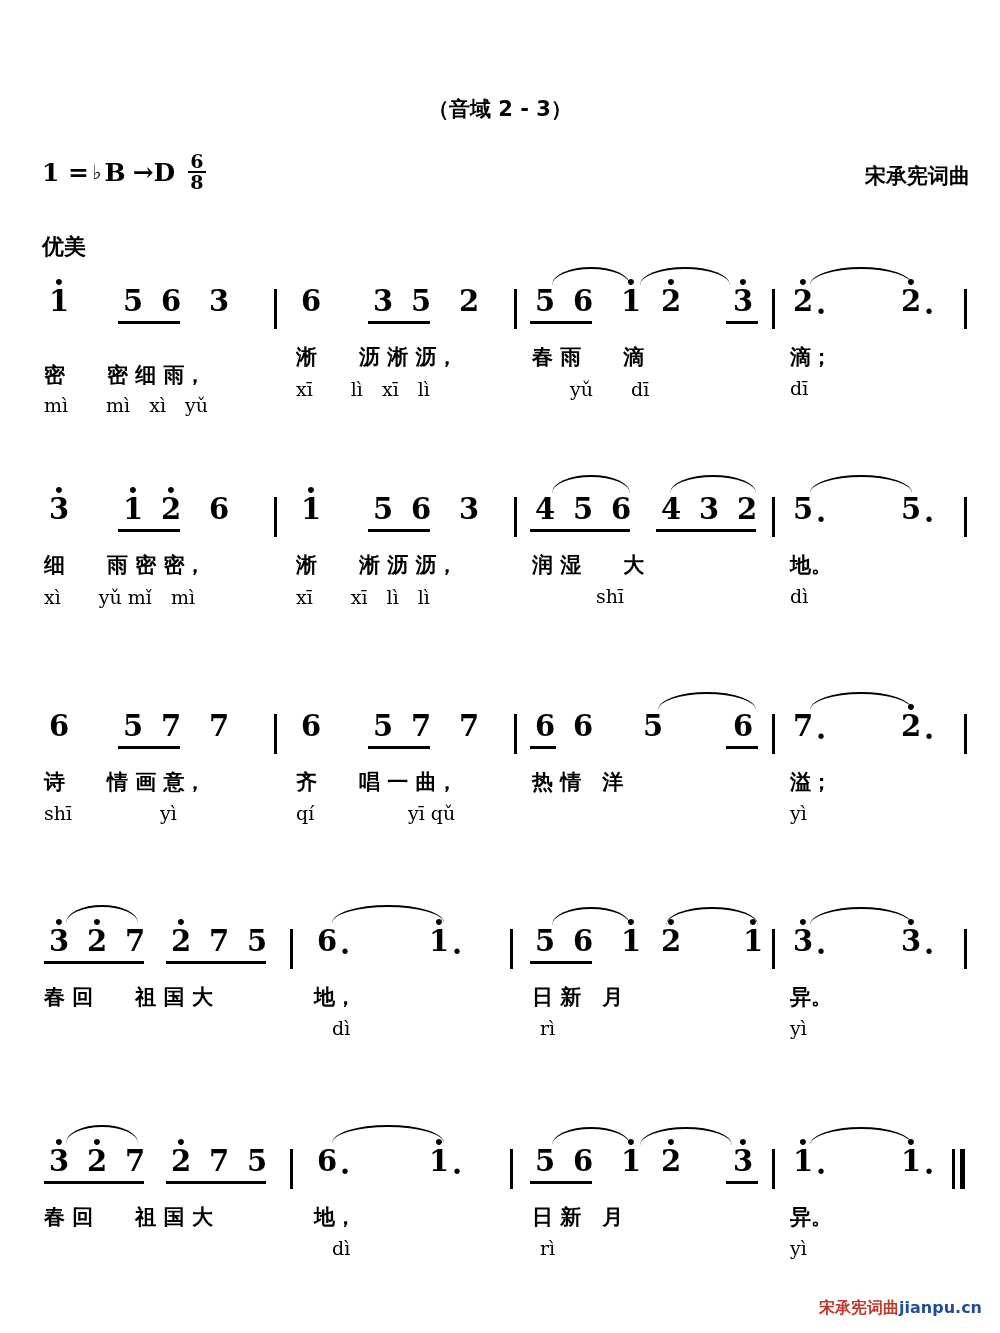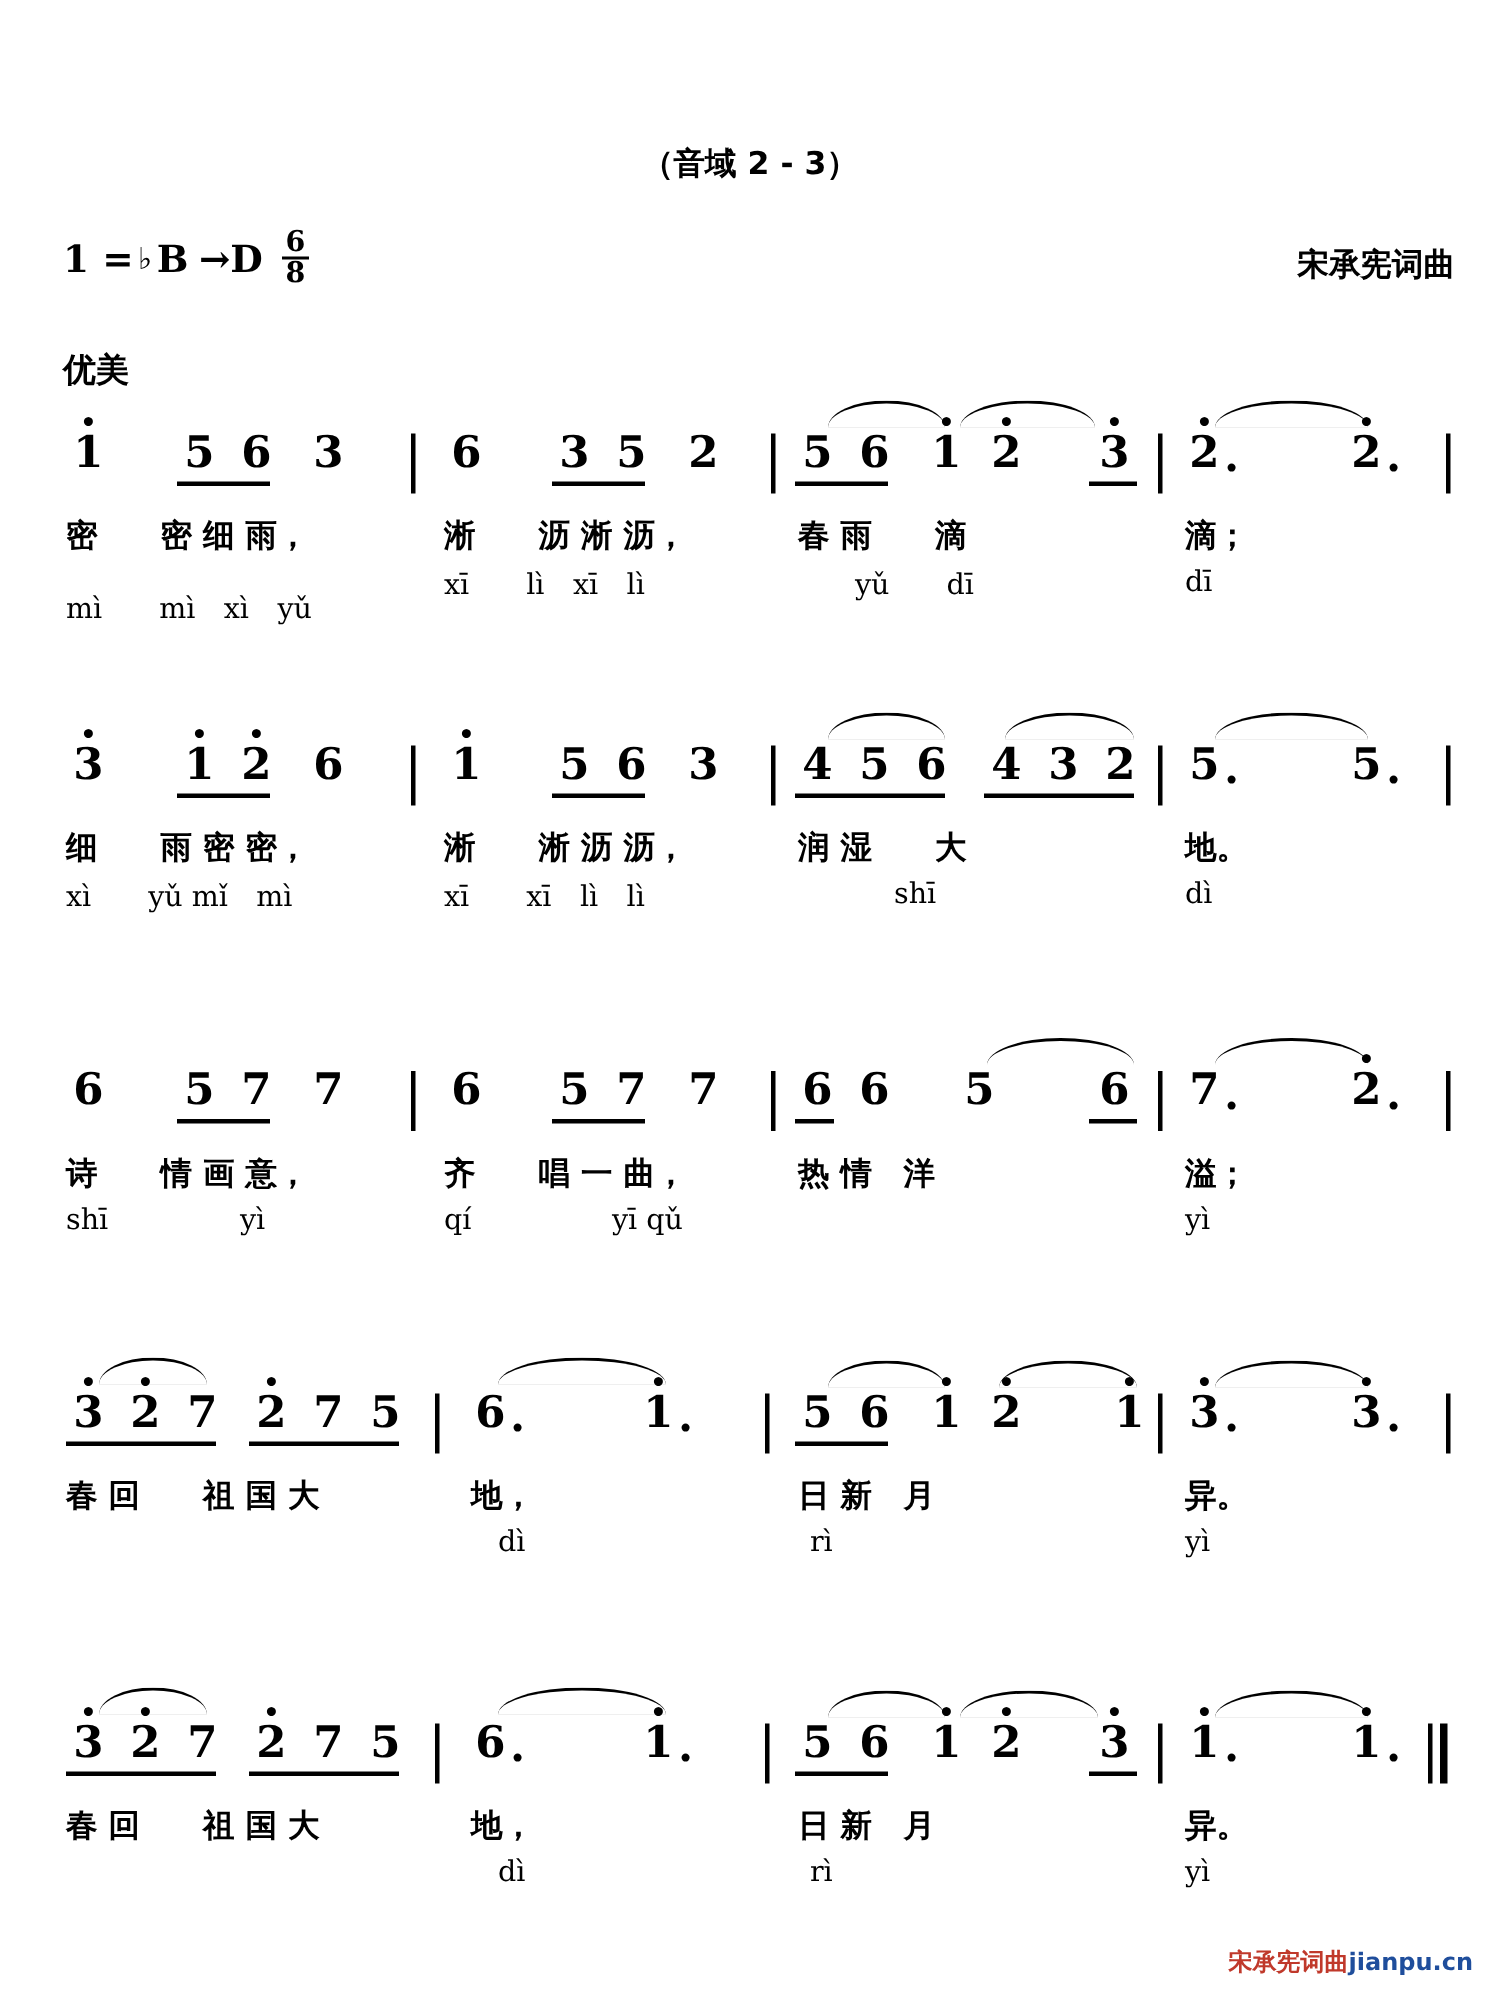--- a/index.html
+++ b/index.html
@@ -154,21 +154,21 @@
     <div class="underline" style="left:686px;top:56px;width:32px"></div>
     <div class="barline" style="left:732px;"></div>
 
     <div class="slur" style="left:770px;top:2px;width:102px"></div>
     <div class="note" style="left:750px;top:22px">2<span class="dotAbove">•</span></div>
     <div class="dotdur" style="left:776px;top:22px">.</div>
     <div class="note" style="left:858px;top:22px">2<span class="dotAbove">•</span></div>
     <div class="dotdur" style="left:884px;top:22px">.</div>
     <div class="barline" style="left:924px;"></div>
 
-    <div class="lyric" style="left:4px;top:78px">密　　密 细 雨，</div>
+    <div class="lyric" style="left:4px;top:96px">密　　密 细 雨，</div>
     <div class="lyric" style="left:256px;top:78px">淅　　沥 淅 沥，</div>
     <div class="lyric" style="left:492px;top:78px">春 雨　　滴</div>
     <div class="lyric" style="left:750px;top:78px">滴；</div>
 
     <div class="pinyin" style="left:4px;top:128px">mì　　mì　xì　yǔ</div>
     <div class="pinyin" style="left:256px;top:112px">xī　　lì　xī　lì</div>
     <div class="pinyin" style="left:530px;top:112px">yǔ　　dī</div>
     <div class="pinyin" style="left:750px;top:112px">dī</div>
   </div>
 

